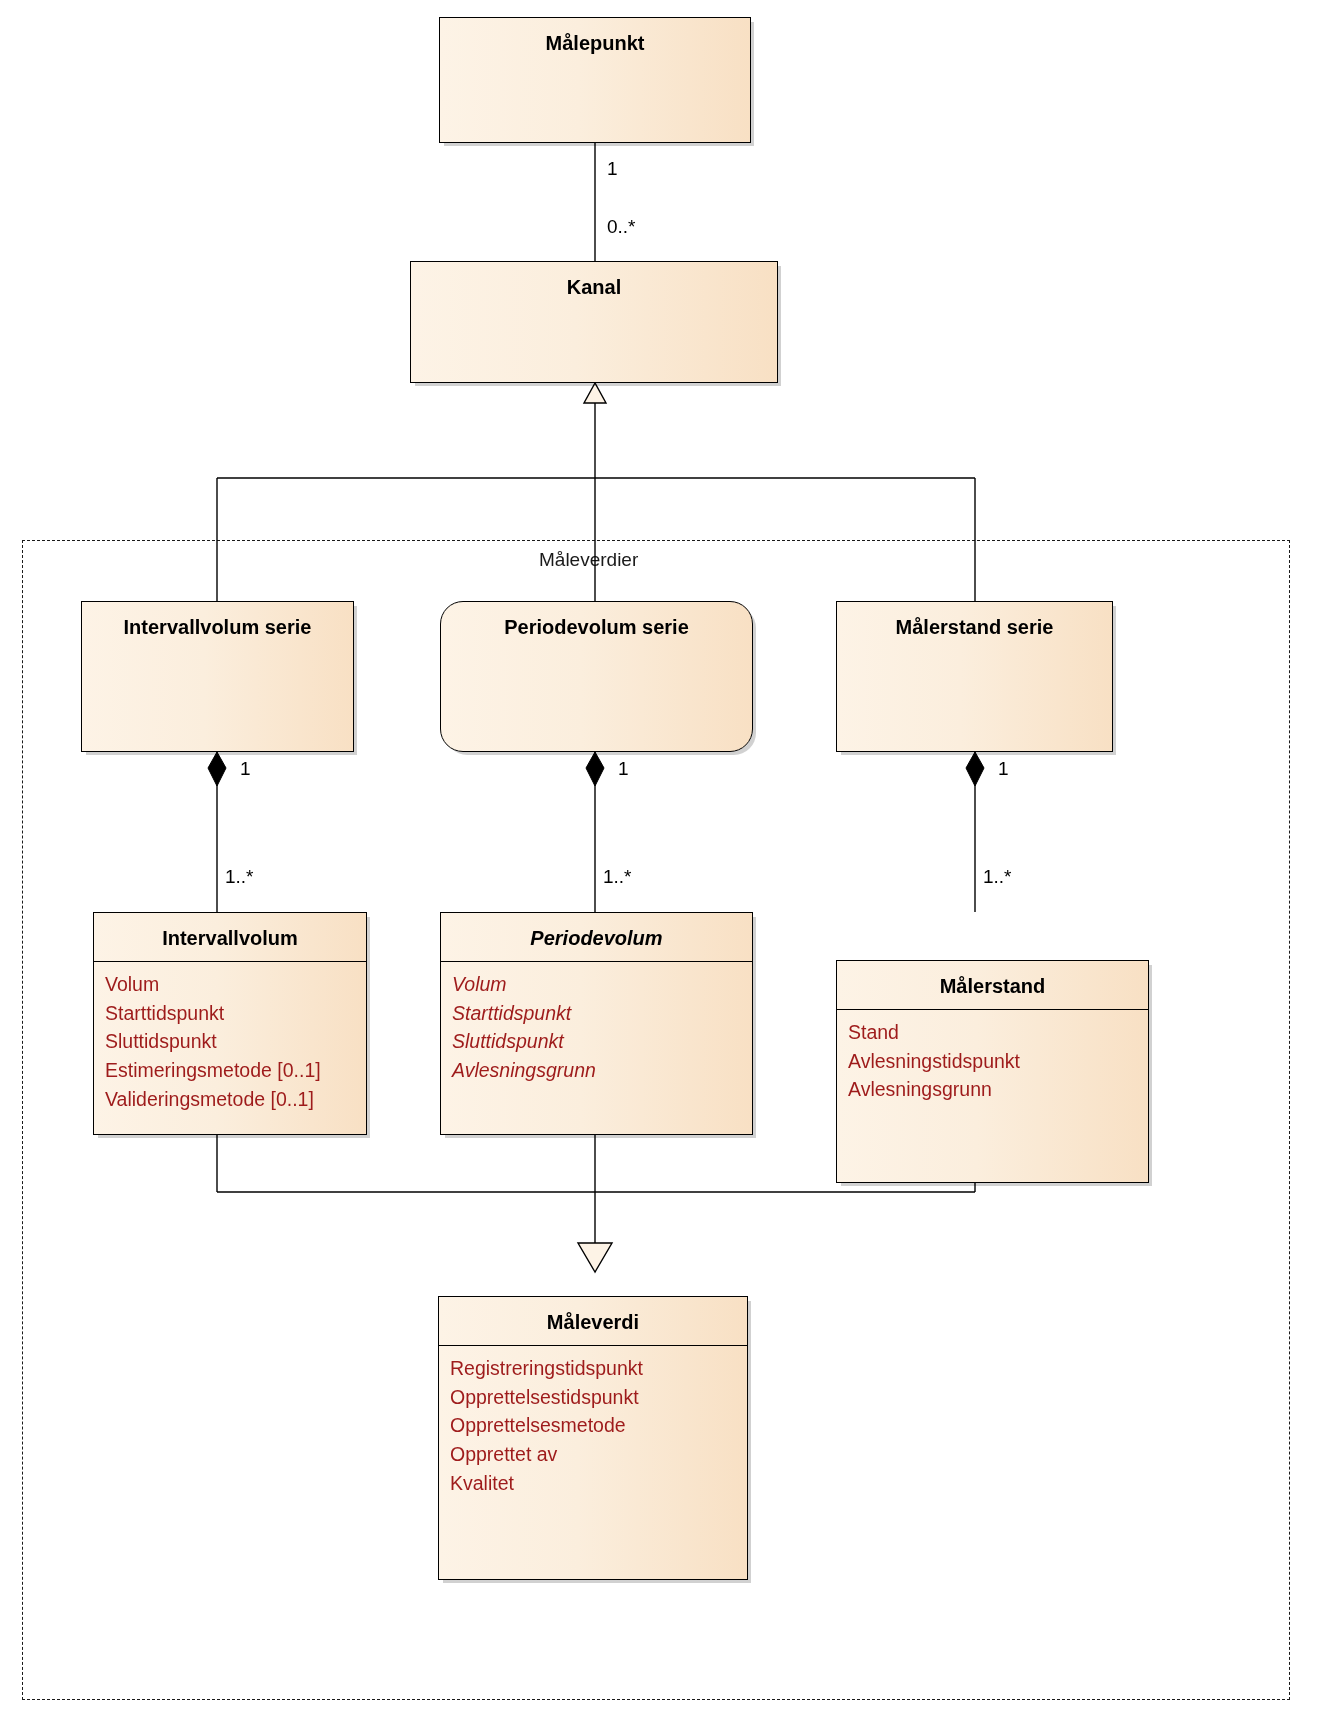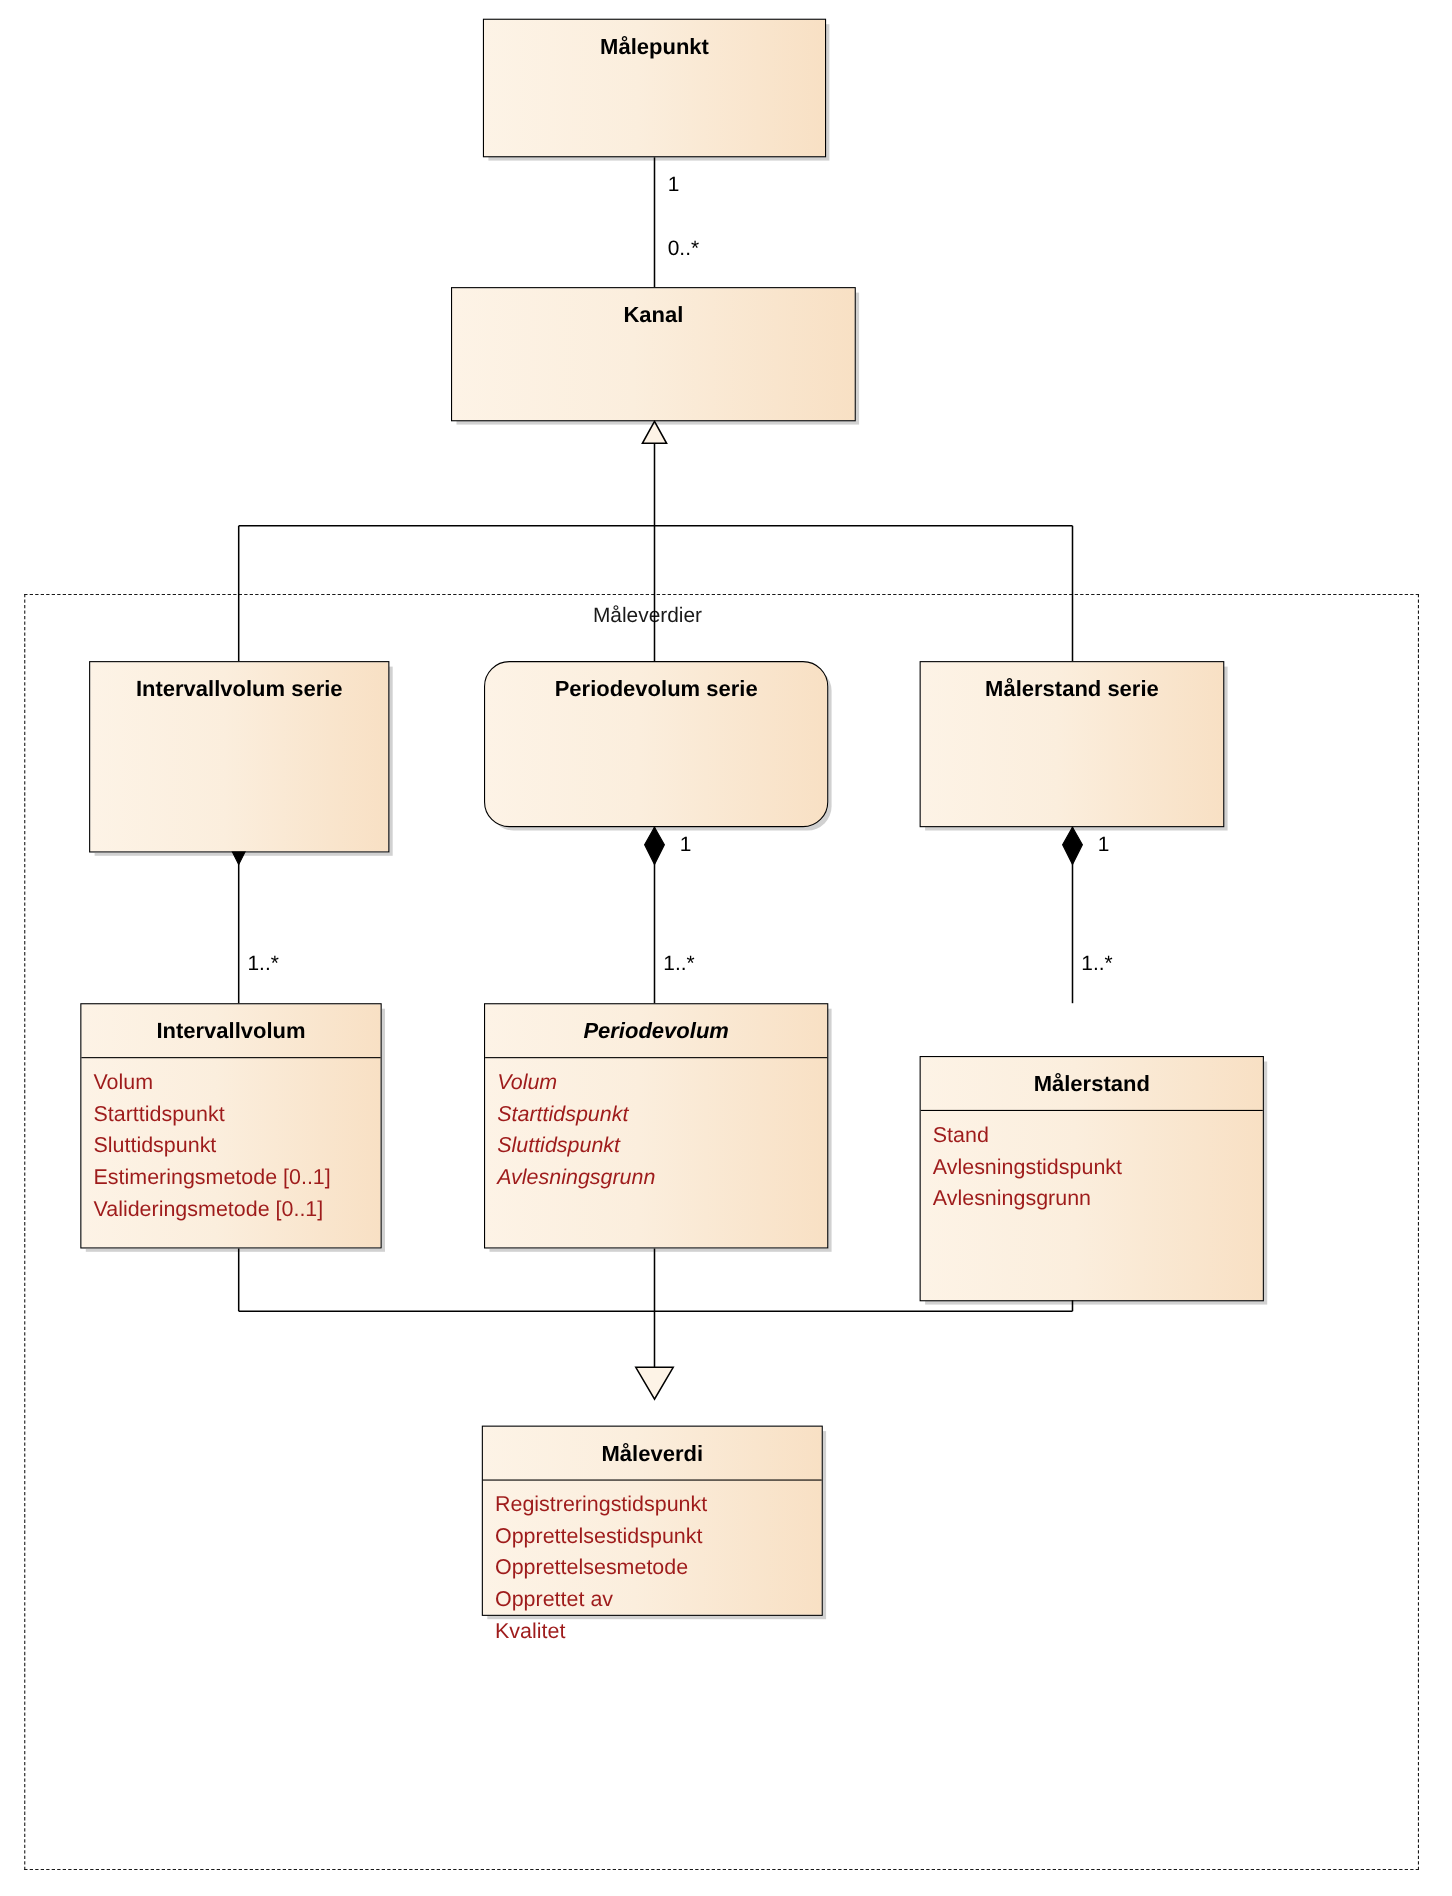--- a/index.html
+++ b/index.html
@@ -126,33 +126,33 @@
   <div class="mult" style="left:983px; top:866px;">1..*</div>
 
   <div class="umlbox" style="left:439px; top:17px; width:312px; height:126px;">
     <div class="title">Målepunkt</div>
   </div>
 
   <div class="umlbox" style="left:410px; top:261px; width:368px; height:122px;">
     <div class="title">Kanal</div>
   </div>
 
-  <div class="umlbox" style="left:81px; top:601px; width:273px; height:174px;">
+  <div class="umlbox" style="left:81px; top:601px; width:273px; height:151px;">
     <div class="title">Intervallvolum serie</div>
   </div>
 
   <div class="umlbox" style="left:440px; top:601px; width:313px; height:151px;border-radius:23px;">
     <div class="title">Periodevolum serie</div>
   </div>
 
   <div class="umlbox" style="left:836px; top:601px; width:277px; height:151px;">
     <div class="title">Målerstand serie</div>
   </div>
 
-  <div class="umlbox compartmented" style="left:73px; top:912px; width:274px; height:223px;">
+  <div class="umlbox compartmented" style="left:93px; top:912px; width:274px; height:223px;">
     <div class="title">Intervallvolum</div>
     <div class="attrs">
       <div class="attr">Volum</div>
       <div class="attr">Starttidspunkt</div>
       <div class="attr">Sluttidspunkt</div>
       <div class="attr">Estimeringsmetode [0..1]</div>
       <div class="attr">Valideringsmetode [0..1]</div>
     </div>
   </div>
 
@@ -168,21 +168,21 @@
 
   <div class="umlbox compartmented" style="left:836px; top:960px; width:313px; height:223px;">
     <div class="title">Målerstand</div>
     <div class="attrs">
       <div class="attr">Stand</div>
       <div class="attr">Avlesningstidspunkt</div>
       <div class="attr">Avlesningsgrunn</div>
     </div>
   </div>
 
-  <div class="umlbox compartmented" style="left:438px; top:1296px; width:310px; height:173px;">
+  <div class="umlbox compartmented" style="left:438px; top:1296px; width:310px; height:284px;">
     <div class="title">Måleverdi</div>
     <div class="attrs">
       <div class="attr">Registreringstidspunkt</div>
       <div class="attr">Opprettelsestidspunkt</div>
       <div class="attr">Opprettelsesmetode</div>
       <div class="attr">Opprettet av</div>
       <div class="attr">Kvalitet</div>
     </div>
   </div>
 

